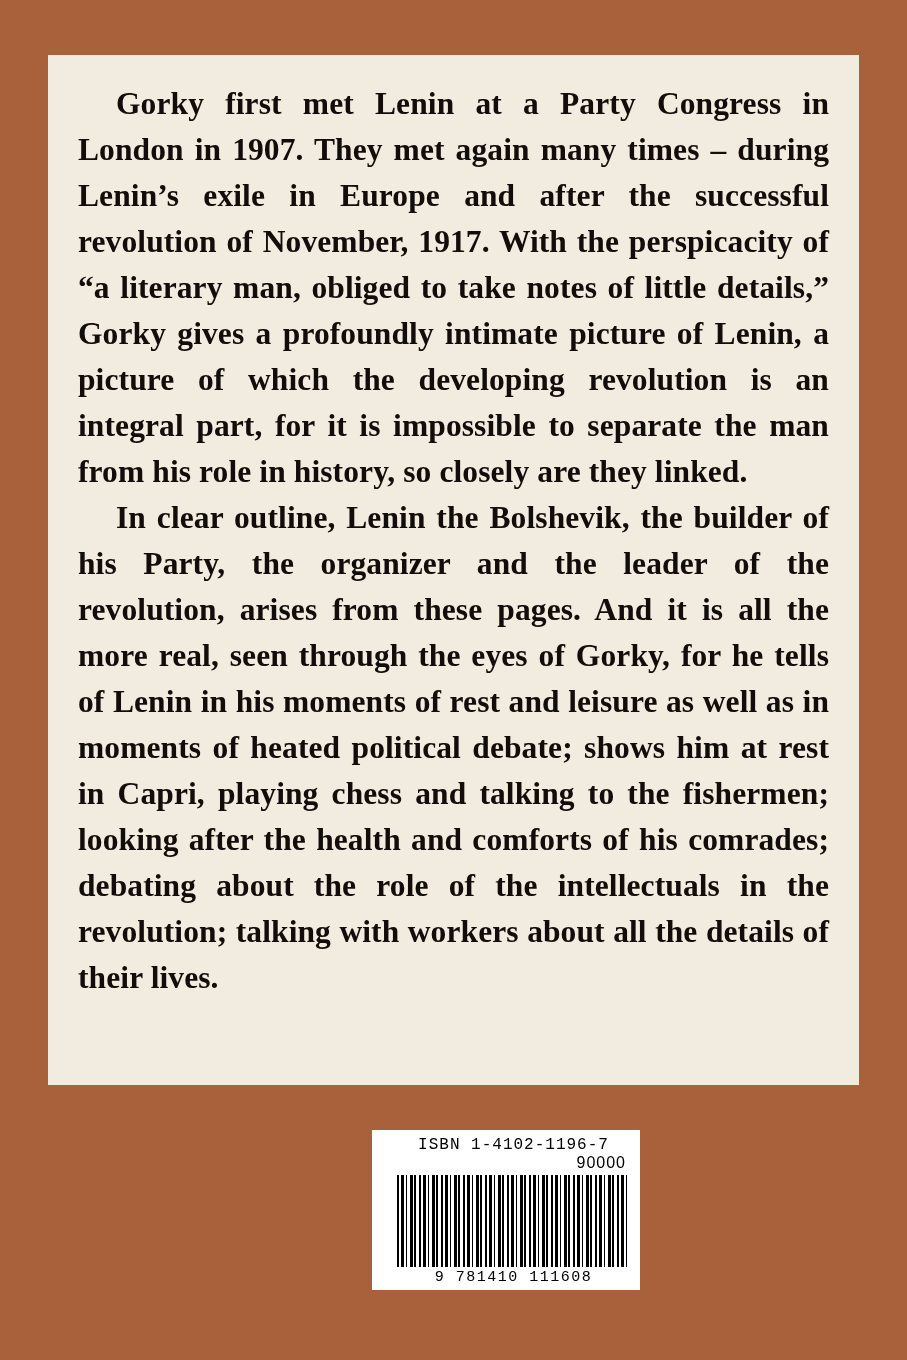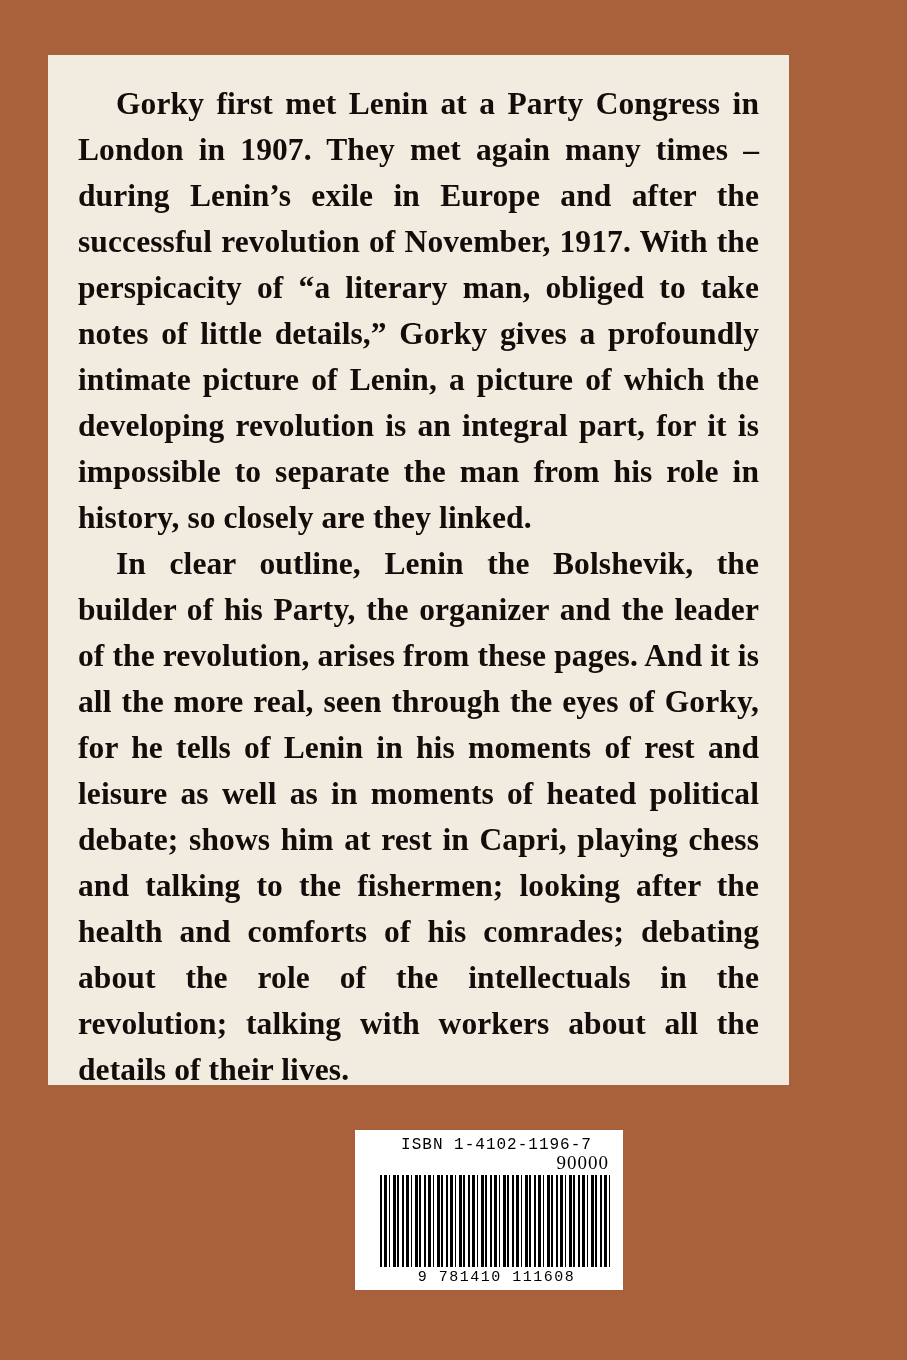--- a/index.html
+++ b/index.html
@@ -17,21 +17,21 @@
     position: relative;
     width: 907px;
     height: 1360px;
     background: #a8613a;
     box-sizing: border-box;
   }
   .blurb-panel {
     position: absolute;
     left: 48px;
     top: 55px;
-    width: 741px;
+    width: 811px;
     height: 1030px;
     background: #f2ece0;
     box-sizing: border-box;
     padding: 26px 30px 20px 30px;
   }
   .blurb-para {
     margin: 0;
     color: #120d0a;
     font-family: "Liberation Serif", serif;
     font-size: 31.5px;
@@ -39,40 +39,40 @@
     text-align: justify;
     text-indent: 38px;
     font-weight: 600;
     letter-spacing: 0.1px;
   }
   .blurb-para + .blurb-para {
     margin-top: 0px;
   }
   .barcode-box {
     position: absolute;
-    left: 355px;
+    left: 372px;
     top: 1130px;
     width: 268px;
     height: 160px;
     background: #ffffff;
     box-sizing: border-box;
     padding: 6px 10px 4px 25px;
   }
   .isbn-line {
     font-family: "Liberation Mono", monospace;
     font-size: 16px;
     letter-spacing: 1px;
     color: #000;
     text-align: center;
     line-height: 18px;
     white-space: nowrap;
   }
   .isbn-code {
-    font-family: Liberation Serif, serif;
-    font-size: 19px;
+    font-family: Liberation Sans, sans-serif;
+    font-size: 16px;
     letter-spacing: 1px;
     color: #000;
     text-align: right;
     line-height: 18px;
     padding-right: 4px;
   }
   .bars {
     margin-top: 3px;
     height: 92px;
     width: 100%;

